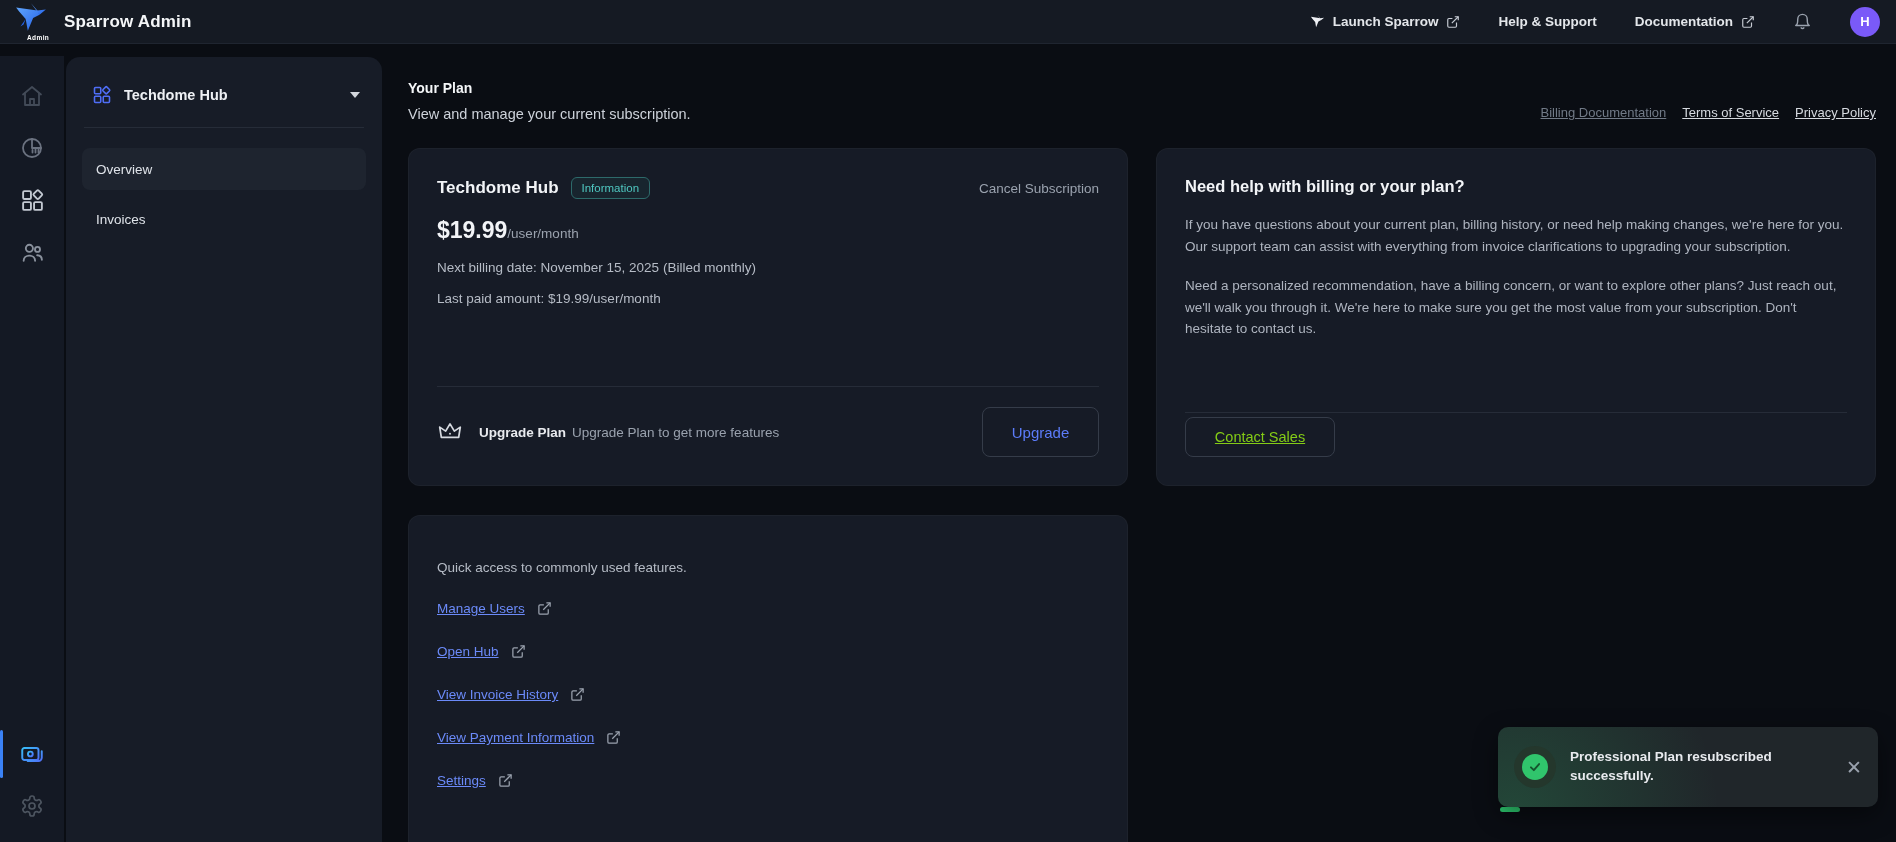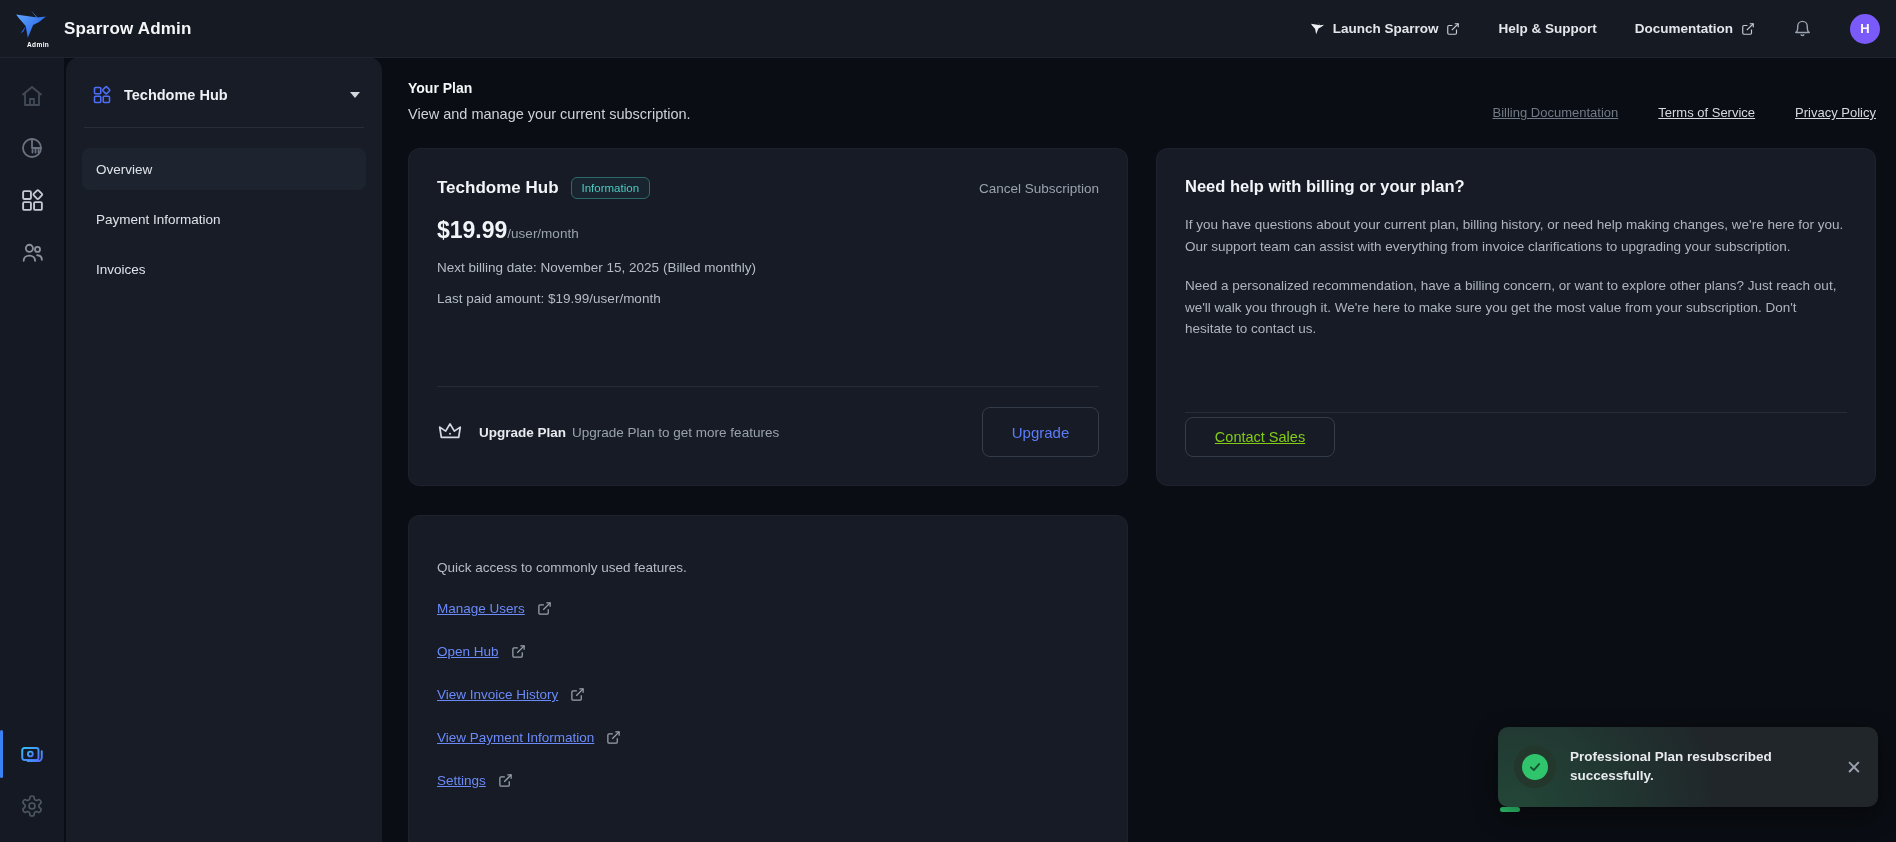--- a/index.html
+++ b/index.html
@@ -1,20 +1,20 @@
 <!DOCTYPE html>
 <html><head>
 <meta charset="utf-8">
 <style>
   * { margin:0; padding:0; box-sizing:border-box; }
   html,body { width:1896px; height:842px; overflow:hidden; background:#0a0d13;
     font-family:"Liberation Sans", sans-serif; color:#e8eaee; }
 
   
-  .app-header { position:absolute; top:0; left:0; width:1896px; height:58px;
+  .app-header { position:absolute; top:0; left:0; width:1896px; height:44px;
     background:#151a23; border-bottom:1px solid #1f2530; display:flex; align-items:center;
     padding:0 16px 0 14px; z-index:30; }
   .logo-wrap { position:relative; width:40px; height:42px; margin-right:10px; }
   .logo-sub { position:absolute; bottom:2px; left:13px; font-size:6.5px; letter-spacing:.4px;
     color:#fff; font-weight:700; }
   .app-title { font-size:17px; font-weight:700; color:#f4f6f8; letter-spacing:.2px; }
   .header-right { margin-left:auto; display:flex; align-items:center; gap:38px; }
   .hnav { display:flex; align-items:center; gap:8px; font-size:13.5px; color:#e3e6ea;
     font-weight:600; cursor:pointer; background:none; border:none; }
   .hnav svg { display:block; }
@@ -44,21 +44,21 @@
   .side-item { display:flex; align-items:center; height:42px; padding:0 14px; border-radius:8px;
     font-size:13.5px; color:#dfe3e9; cursor:pointer; margin-bottom:8px; }
   .side-item.active { background:#1e242f; }
 
   
   .main { position:absolute; top:55px; left:387px; right:0; bottom:0; overflow:hidden;
     padding:25px 20px 0 21px; }
   .page-head { display:flex; align-items:flex-end; justify-content:space-between; }
   .page-title { font-size:14px; font-weight:700; color:#f4f6f8; }
   .page-subtitle { font-size:14.5px; color:#cdd2da; margin-top:10px; }
-  .legal-links { display:flex; gap:40px; font-size:13px; padding-bottom:2px; }
+  .legal-links { display:flex; gap:16px; font-size:13px; padding-bottom:2px; }
   .legal-links a { text-decoration:underline; cursor:pointer; }
   .legal-dim { color:#717a87; }
   .legal-bright { color:#d6dae0; }
 
   .cards-row { display:flex; gap:28px; margin-top:26px; }
   .card { background:#161b26; border:1px solid rgba(255,255,255,.03); border-radius:12px;
     padding:28px; }
   .plan-card { width:720px; height:338px; display:flex; flex-direction:column; }
   .help-card { width:720px; height:338px; display:flex; flex-direction:column; }
 
@@ -228,23 +228,20 @@
       <rect x="13.8" y="3" width="6.6" height="6.6" rx="1.2" transform="rotate(45 17.1 6.3)"></rect>
     </svg>
     <span class="workspace-label">Techdome Hub</span>
     <span class="caret-down"></span>
   </div>
   <div class="side-divider"></div>
   <div class="side-item active">
     <span>Overview</span>
   </div>
   <div class="side-item">
-    <span>Payment Information</span>
-  </div>
-  <div class="side-item">
     <span>Invoices</span>
   </div>
 </nav>
 
 <main class="main">
   <div class="page-head">
     <div>
       <div class="page-title">Your Plan</div>
       <div class="page-subtitle">View and manage your current subscription.</div>
     </div>

